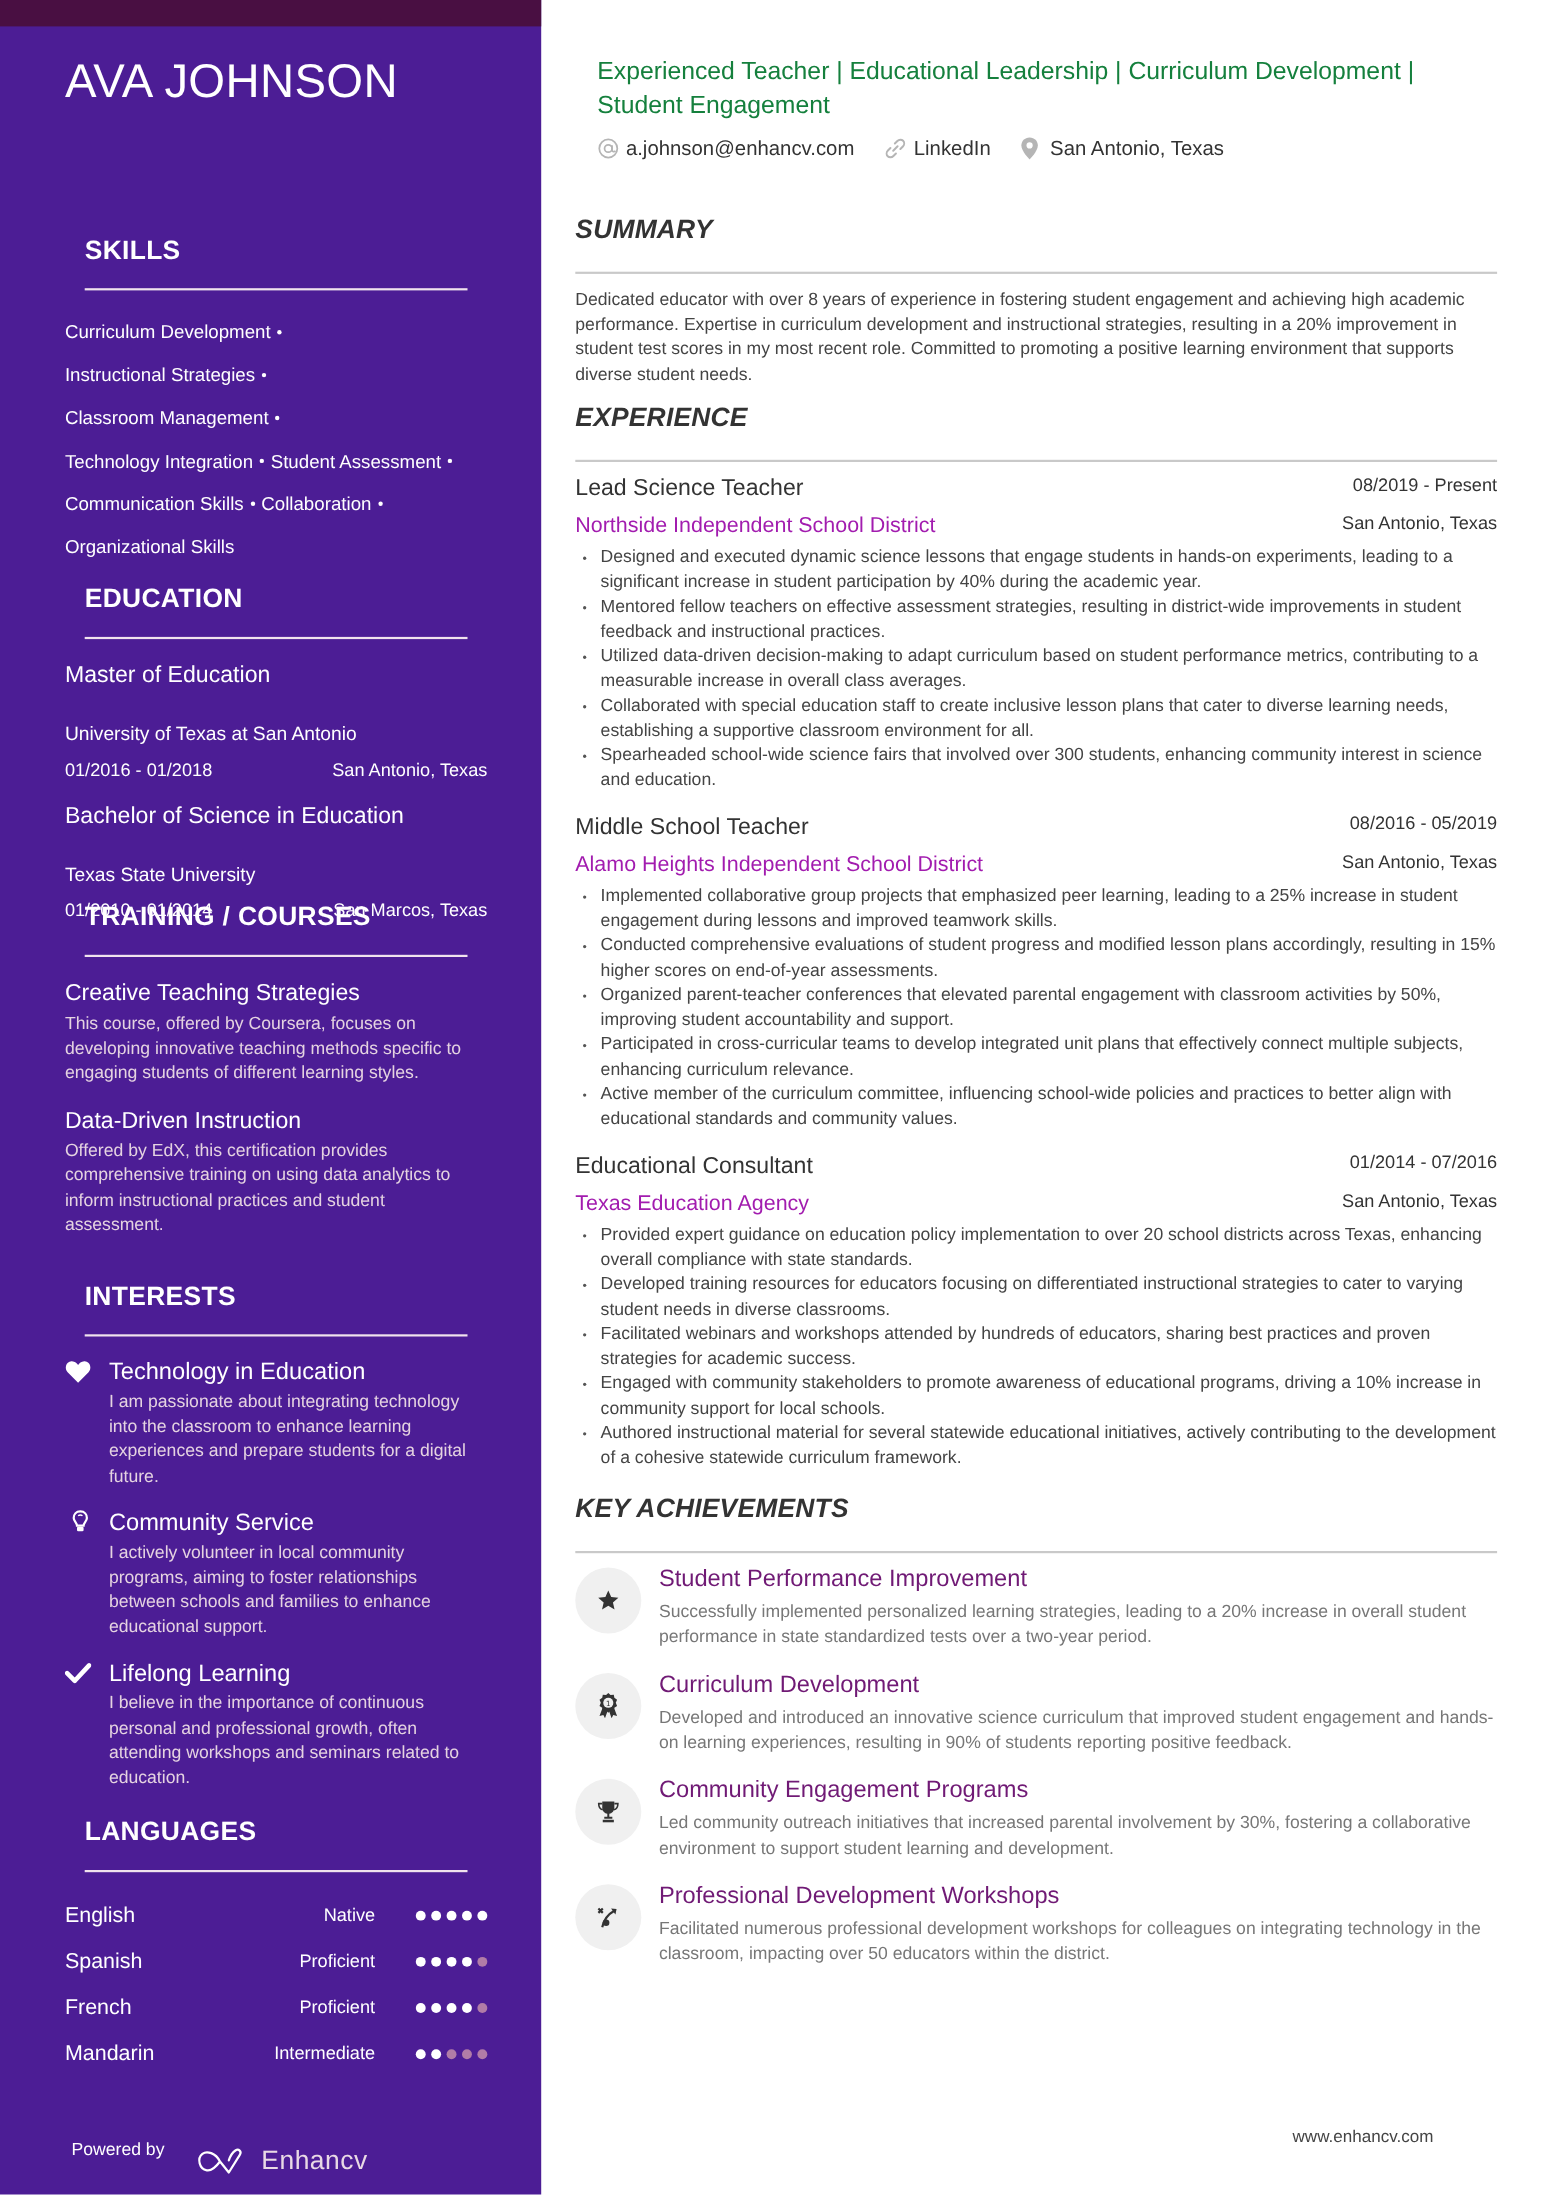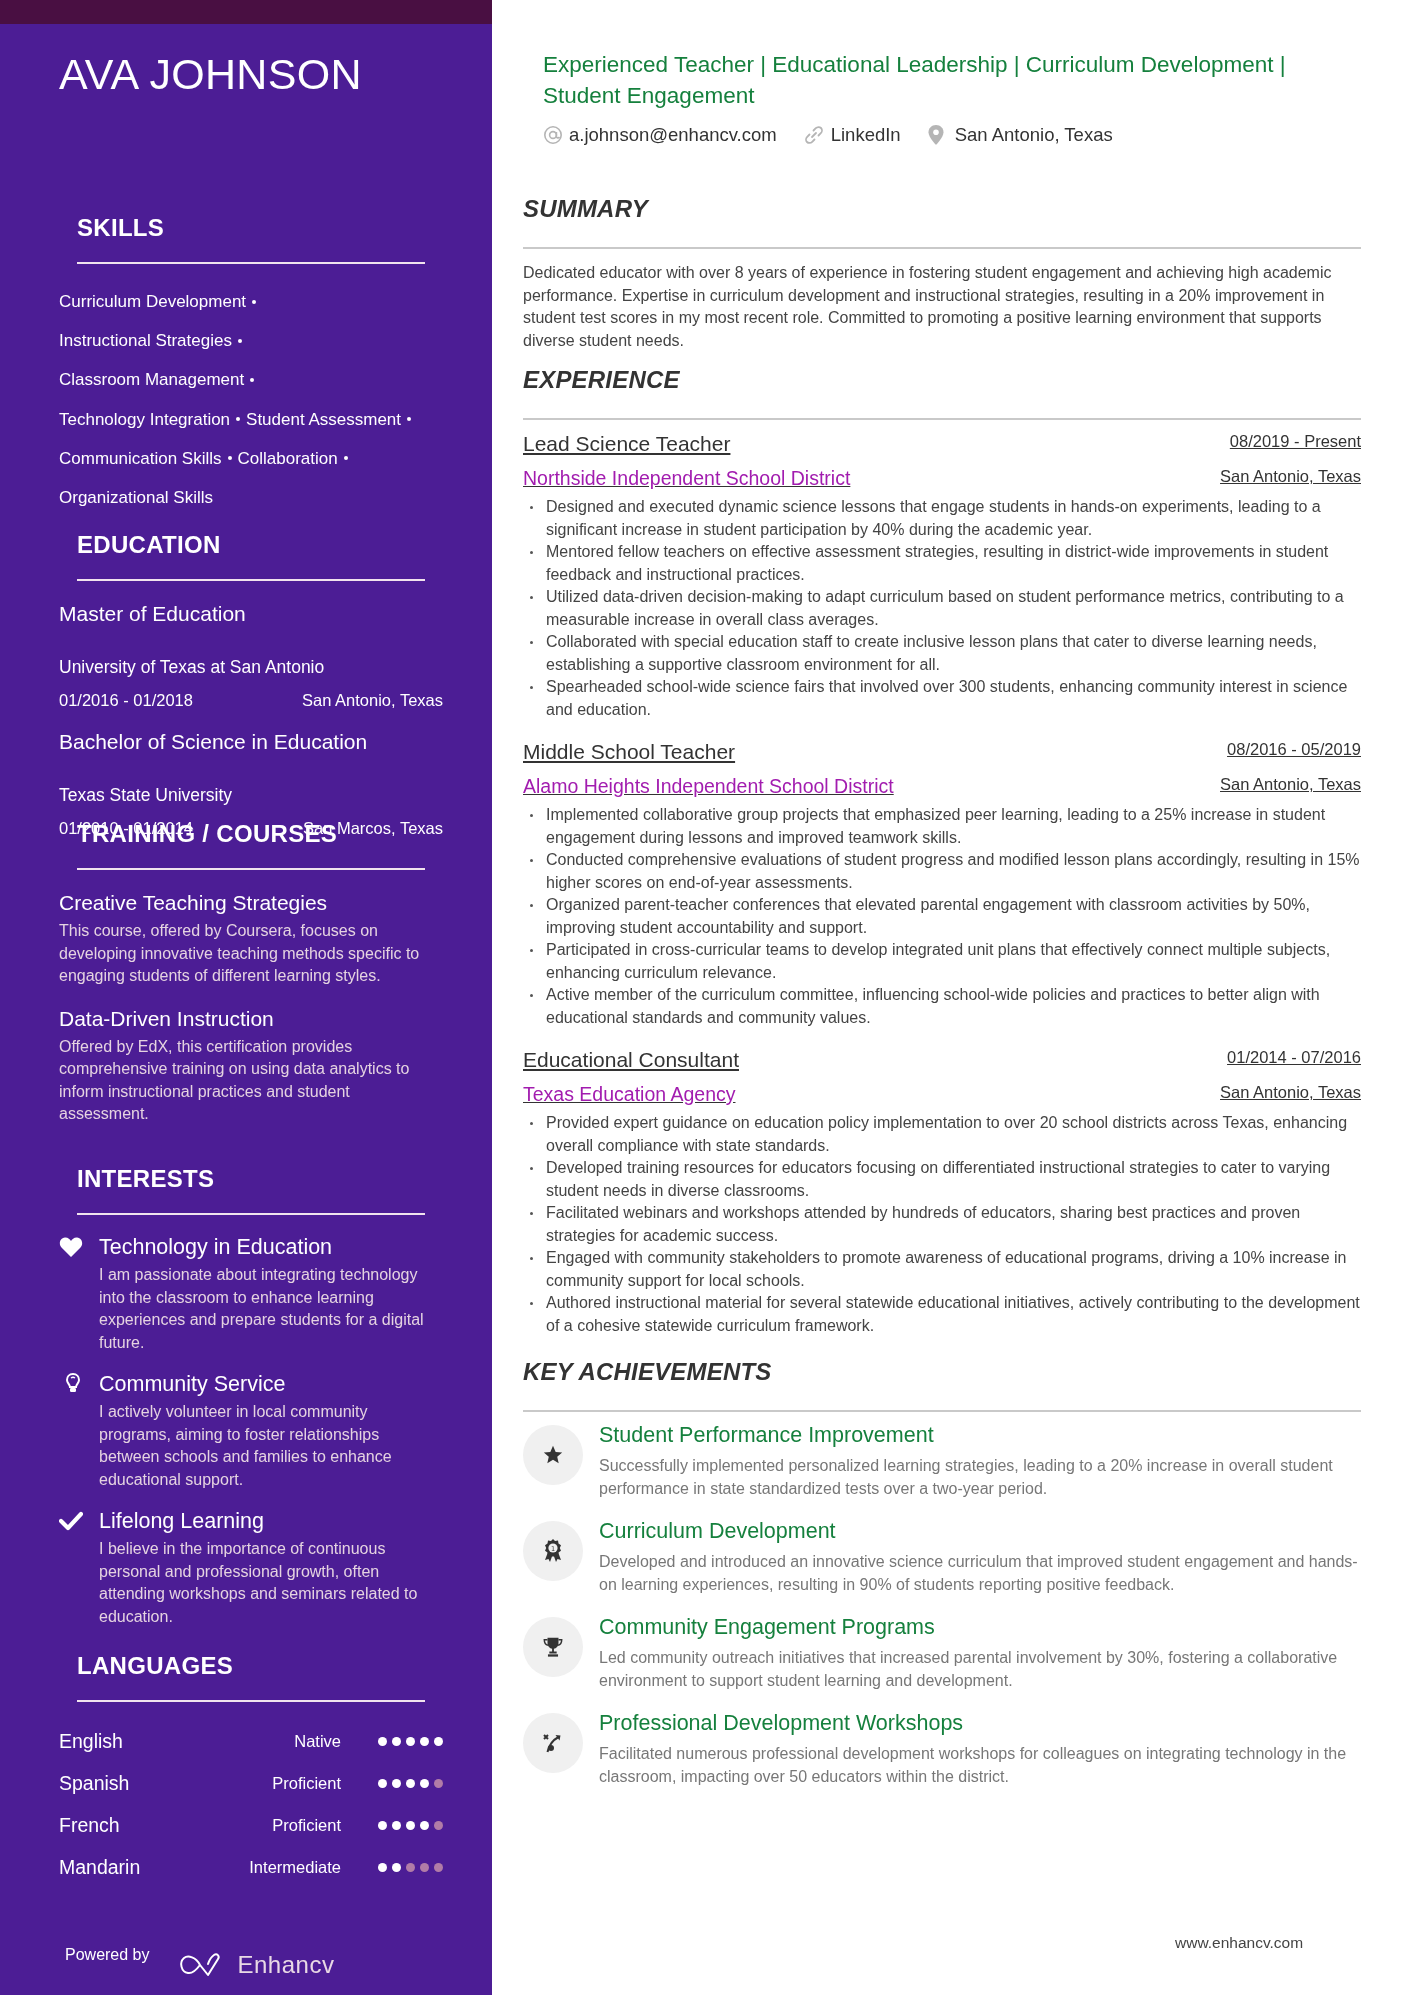--- a/index.html
+++ b/index.html
@@ -61,35 +61,35 @@
   .contact svg { margin-right: 6px; }
 
   .section { position: absolute; left: 523px; width: 838px; }
   .sec-title { font-size: 24px; color: #333; letter-spacing: 0.2px; margin: 0; padding-bottom: 24px; border-bottom: 2px solid #c9c9c9; font-style: italic; }
   .summary { top: 195px; }
   .summary-text { font-size: 16px; line-height: 22.5px; color: #444; margin-top: 13px; }
 
   .experience { top: 366px; }
   .job { margin-top: 9px; }
   .job + .job { margin-top: 16px; }
-  .job-head { display: flex; justify-content: space-between; align-items: flex-start; text-decoration: underline; }
+  .job-head { display: flex; justify-content: space-between; align-items: flex-start; }
   .job-title { font-size: 21px; color: #333; line-height: 30px; }
   .job-dates { font-size: 16.5px; color: #333; line-height: 24px; }
   .job-company { font-size: 19.5px; color: #a21caf; line-height: 28px; margin-top: 5px; }
   .job-loc { font-size: 16.5px; color: #333; line-height: 24px; margin-top: 5px; }
   .bullets { list-style: none; margin: 4px 0 0 0; padding: 0; }
   .bullets li { position: relative; padding-left: 23px; font-size: 16px; line-height: 22.5px; color: #444; }
   .bullets li::before { content: ""; position: absolute; left: 7px; top: 10px; width: 3px; height: 3px; background: #555; border-radius: 50%; }
 
   .achievements { top: 1358px; }
   .ach { display: flex; margin-top: 8px; }
   .ach + .ach { margin-top: 16px; }
   .ach-icon { width: 60px; height: 60px; flex: 0 0 60px; border-radius: 50%; background: #f0f0f0; display: flex; align-items: center; justify-content: center; margin-top: 5px; }
   .ach-body { margin-left: 16px; flex: 1; }
-  .ach-title { font-size: 21.5px; color: #15803d; line-height: 30px; }
+  .ach-title { font-size: 21.5px; color: #701a75; line-height: 30px; }
   .ach-desc { font-size: 16px; color: #777; line-height: 22.5px; margin-top: 5px; }
 
   .site { position: absolute; left: 1175px; top: 1934px; font-size: 15.5px; color: #444; }
 </style>
 </head>
 <body>
 
 <div class="sidebar">
   <div class="topband"></div>
   <div class="name">AVA JOHNSON</div>

